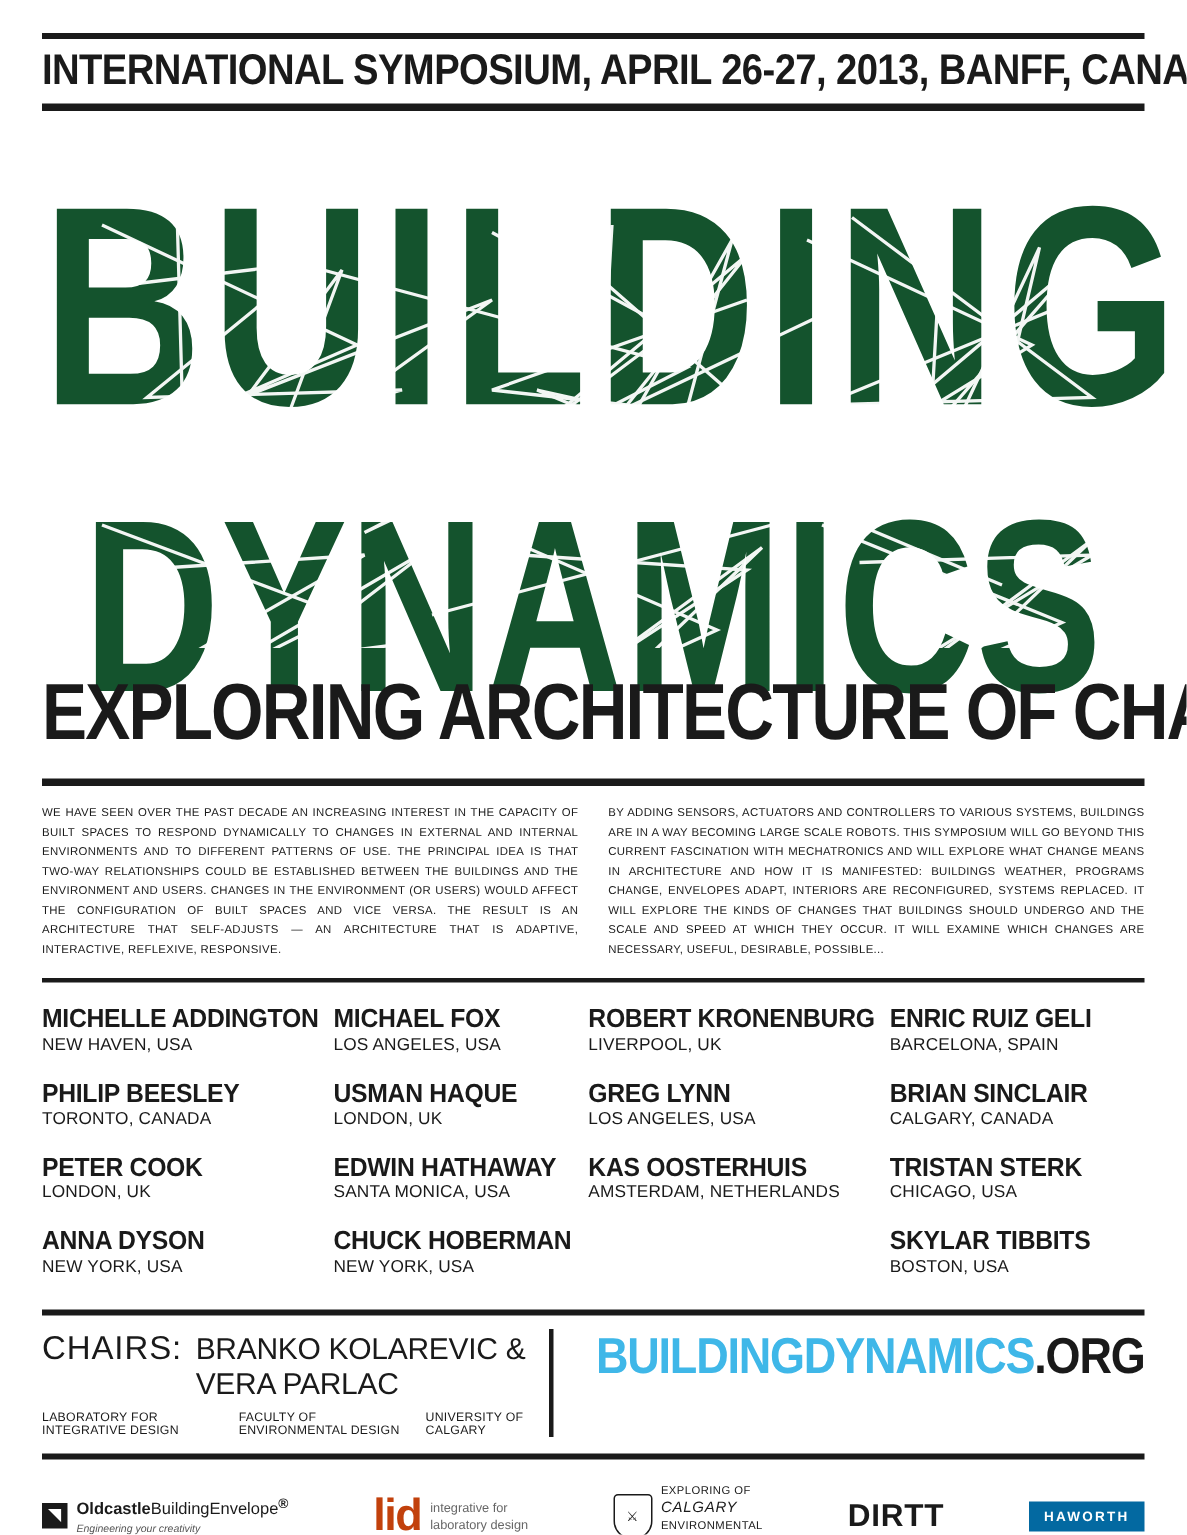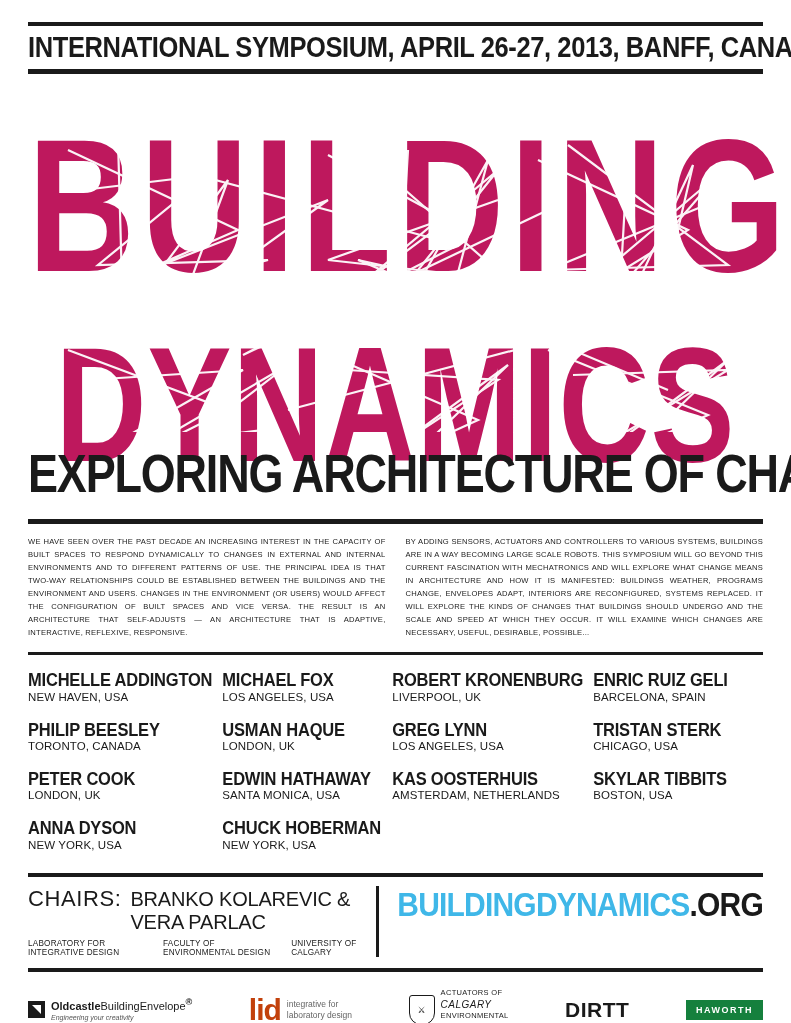--- a/index.html
+++ b/index.html
@@ -44,21 +44,21 @@
 
   
   .bigtitle-wrap {
     position: relative;
     margin-top: 6px;
     height: 352px;
   }
   .bigtitle {
     font-family: "Liberation Sans", sans-serif;
     font-weight: bold;
-    color: #be185d;
+    color: #14532d;
     text-align: center;
     line-height: 0.86;
     letter-spacing: -2px;
     white-space: nowrap;
   }
   .bigtitle .l1 {
     font-size: 148px;
     letter-spacing: 6px;
     display: block;
     transform: scaleY(1.28) scaleX(1.0);
@@ -193,21 +193,21 @@
     display: flex;
     gap: 13px;
     margin-top: 5px;
     font-size: 8.2px;
     letter-spacing: 0.2px;
     color: #1a1a1a;
     text-transform: uppercase;
   }
   .chairs-right {
     flex: 1;
-    padding-left: 18px;
+    padding-left: 28px;
   }
   .url {
     font-size: 30px;
     font-weight: bold;
     letter-spacing: -0.8px;
     white-space: nowrap;
     transform: scaleY(1.12);
     transform-origin: left top;
   }
   .url .blue { color: #3fb7e8; }
@@ -246,21 +246,21 @@
   .sp-ucal .crest {
     width: 26px; height: 30px; border: 1.5px solid #1a1a1a;
     border-radius: 3px 3px 12px 12px;
     display: flex; align-items: center; justify-content: center;
     font-size: 9px; color: #1a1a1a;
   }
   .sp-ucal .t { font-size: 7.5px; color: #1a1a1a; line-height: 1.35; letter-spacing: 0.3px; }
   .sp-ucal .t .big { font-size: 10px; letter-spacing: 0.5px; font-style: italic; }
   .sp-dirtt { font-size: 21px; font-weight: bold; letter-spacing: 0.5px; color: #1a1a1a; }
   .sp-haworth {
-    background: #15803d; color: #fff; font-size: 9px; letter-spacing: 1.5px;
+    background: #0369a1; color: #fff; font-size: 9px; letter-spacing: 1.5px;
     padding: 5px 10px; font-weight: bold;
   }
 </style>
 </head>
 <body>
 
 <div class="poster">
 
   <div class="header-line-top"></div>
   <div class="header-title">INTERNATIONAL SYMPOSIUM,  APRIL 26-27, 2013,  BANFF, CANADA</div>
@@ -353,20 +353,24 @@
         <div class="spk-name">KAS OOSTERHUIS</div>
         <div class="spk-loc">AMSTERDAM, NETHERLANDS</div>
       </div>
     </div>
     <div class="spk-col">
       <div class="spk">
         <div class="spk-name">ENRIC RUIZ GELI</div>
         <div class="spk-loc">BARCELONA, SPAIN</div>
       </div>
       <div class="spk">
+        <div class="spk-name">BRIAN SINCLAIR</div>
+        <div class="spk-loc">CALGARY, CANADA</div>
+      </div>
+      <div class="spk">
         <div class="spk-name">TRISTAN STERK</div>
         <div class="spk-loc">CHICAGO, USA</div>
       </div>
       <div class="spk">
         <div class="spk-name">SKYLAR TIBBITS</div>
         <div class="spk-loc">BOSTON, USA</div>
       </div>
     </div>
   </div>
 
@@ -405,21 +409,21 @@
       <div class="lid">lid</div>
       <div>
         <div class="lidsub">integrative for</div>
         <div class="lidsub">laboratory design</div>
       </div>
     </div>
 
     <div class="sp sp-ucal">
       <div class="crest">⚔</div>
       <div class="t">
-        <div>ACTUATORS OF</div>
+        <div>EXPLORING OF</div>
         <div class="big">CALGARY</div>
         <div>ENVIRONMENTAL</div>
         <div>DESIGN</div>
       </div>
     </div>
 
     <div class="sp-dirtt">DIRTT</div>
 
     <div class="sp-haworth">HAWORTH</div>
   </div>

